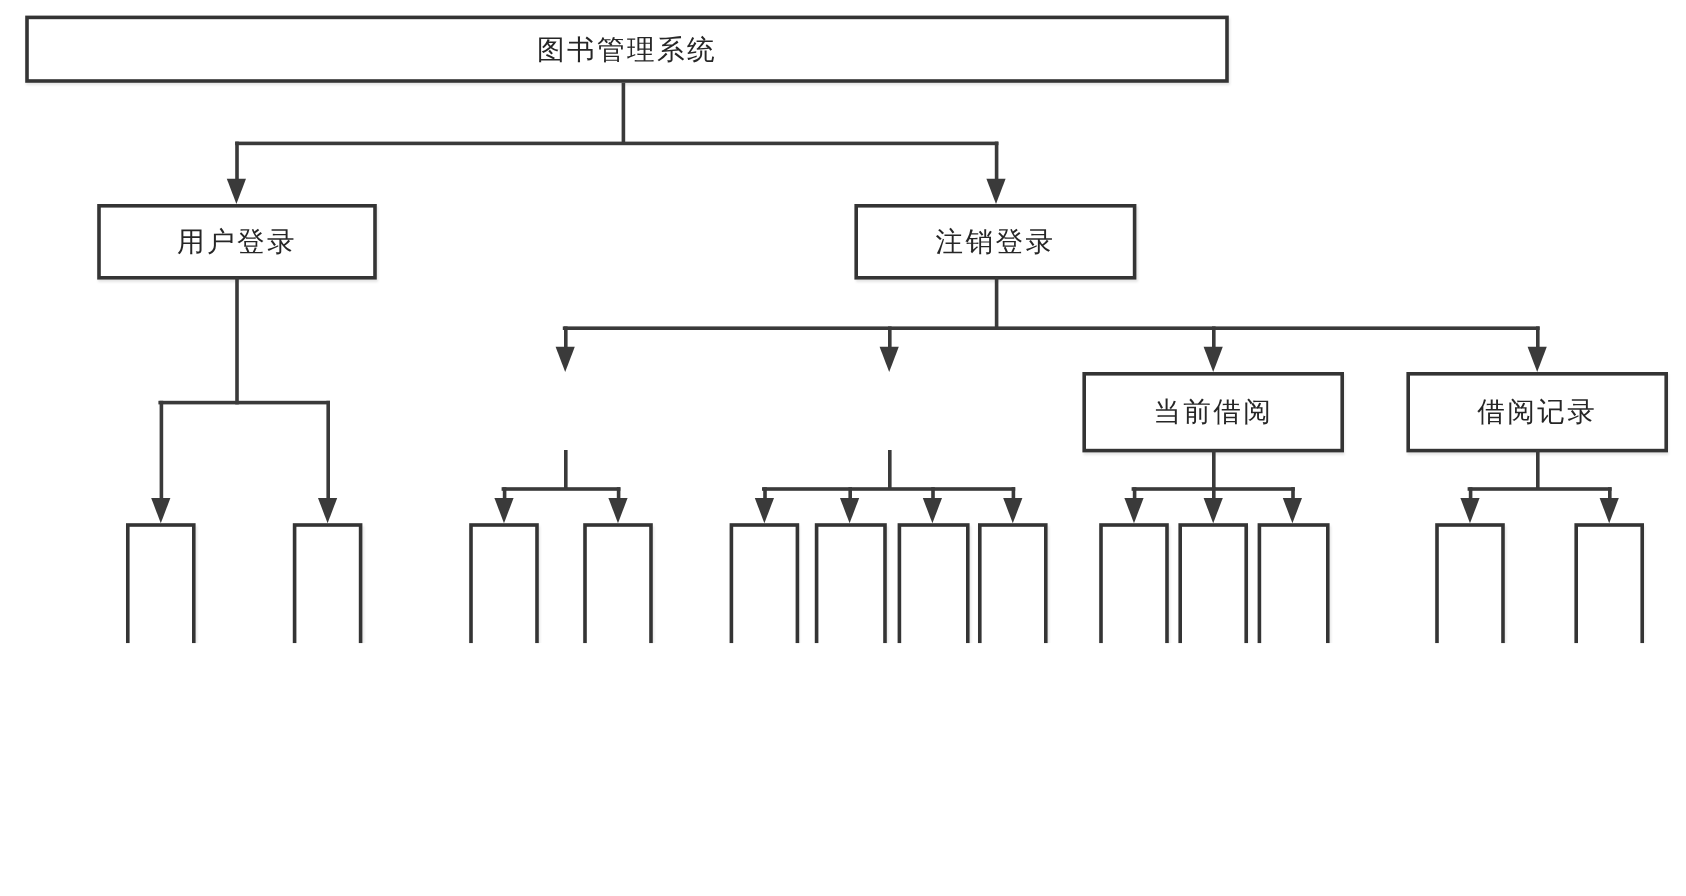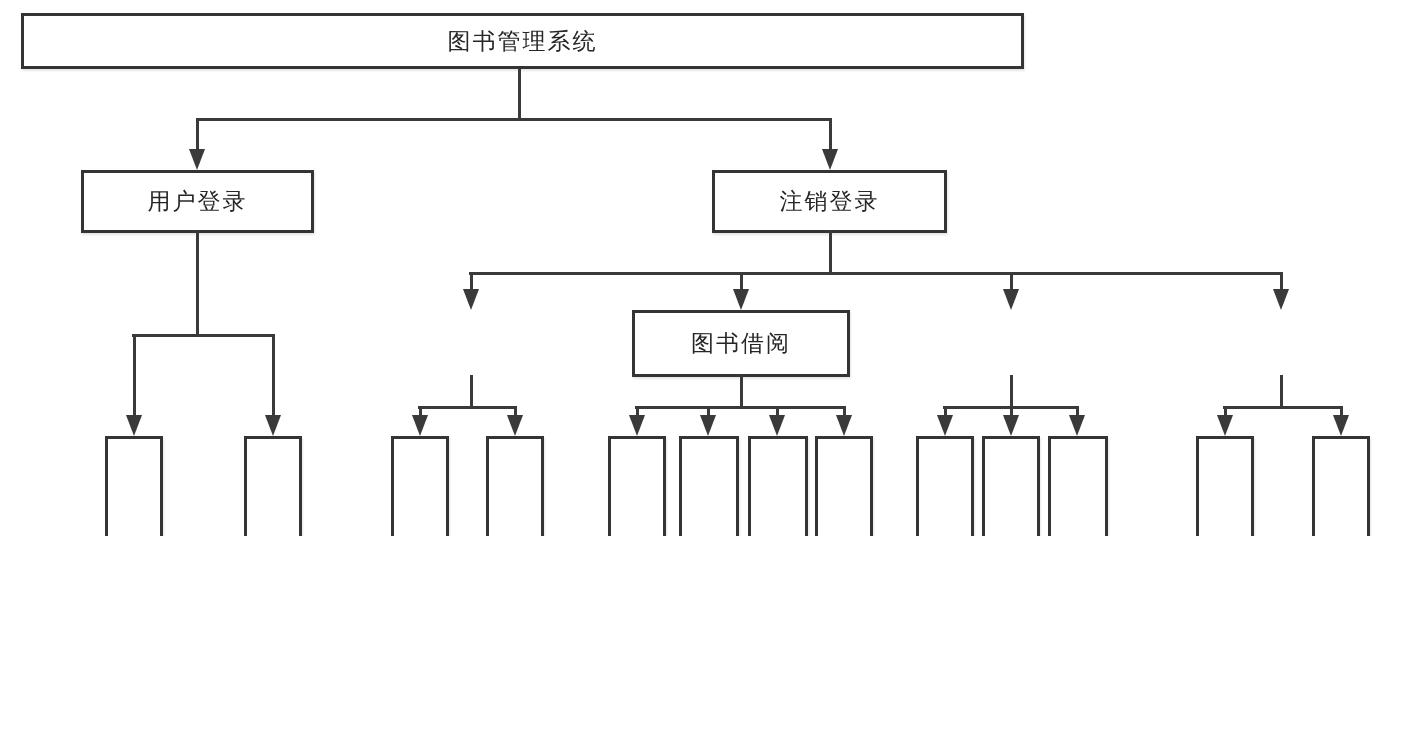--- a/index.html
+++ b/index.html
@@ -68,22 +68,25 @@
   <i class="hl" style="left:469px;top:272px;width:814px"></i>
   <i class="vl" style="left:470px;top:272px;height:20px"></i>
   <i class="arw" style="left:463px;top:289px"></i>
   <i class="vl" style="left:740px;top:272px;height:20px"></i>
   <i class="arw" style="left:733px;top:289px"></i>
   <i class="vl" style="left:1010px;top:272px;height:20px"></i>
   <i class="arw" style="left:1003px;top:289px"></i>
   <i class="vl" style="left:1280px;top:272px;height:20px"></i>
   <i class="arw" style="left:1273px;top:289px"></i>
 
-  <div class="box hbox" style="left:632px;top:310px;width:218px;height:67px">
-    <span>图书借阅</span>
+  <div class="box hbox" style="left:902px;top:310px;width:218px;height:67px">
+    <span>当前借阅</span>
+  </div>
+  <div class="box hbox" style="left:1172px;top:310px;width:218px;height:67px">
+    <span>借阅记录</span>
   </div>
 
   <i class="vl" style="left:470px;top:375px;height:33px"></i>
   <i class="hl" style="left:418px;top:406px;width:99px"></i>
   <i class="vl" style="left:419px;top:406px;height:12px"></i>
   <i class="arw" style="left:412px;top:415px"></i>
   <i class="vl" style="left:514px;top:406px;height:12px"></i>
   <i class="arw" style="left:507px;top:415px"></i>
 
   <i class="vl" style="left:740px;top:375px;height:33px"></i>

